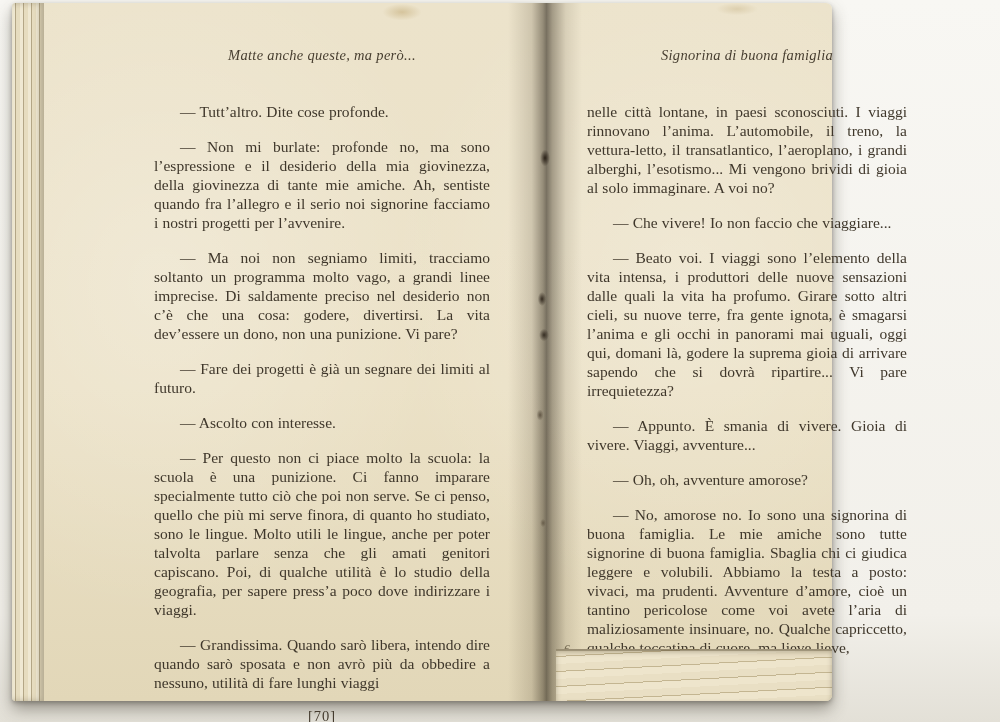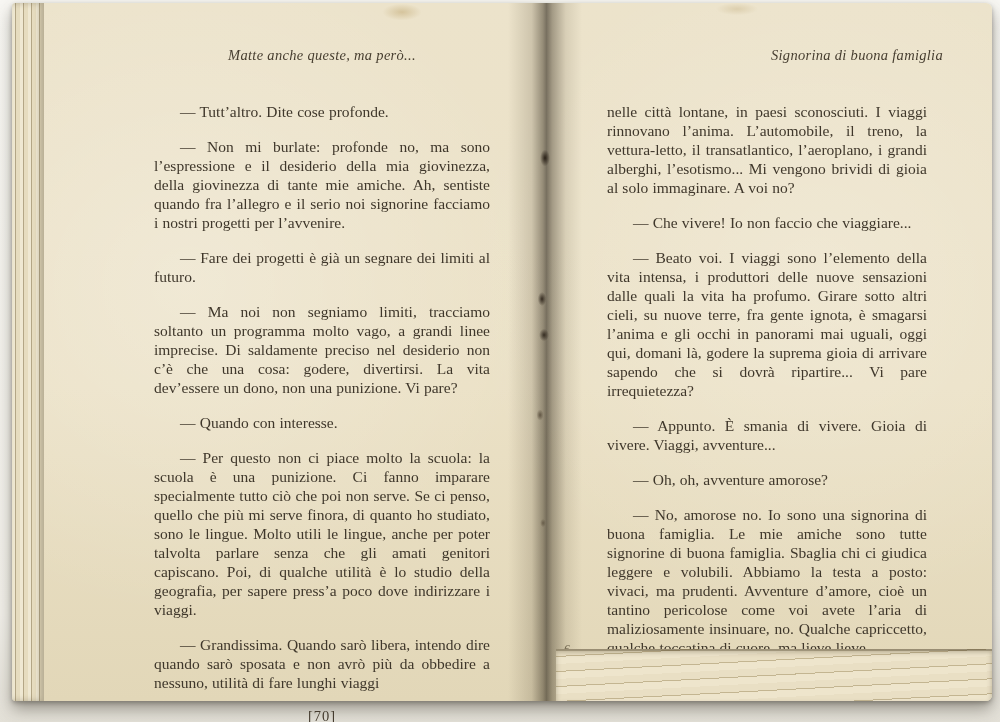--- a/index.html
+++ b/index.html
@@ -13,21 +13,21 @@
   body{
     font-family:"Liberation Serif","DejaVu Serif",serif;
     background:#f5f4ef;
   }
   .scene{
     position:relative;width:1000px;height:722px;
     background:linear-gradient(180deg,#f8f7f3 0%,#f2f0ea 85%,#e3e0d7 100%);
     overflow:hidden;
   }
   .book{
-    position:absolute;left:12px;top:3px;width:980px;height:698px;
+    position:absolute;left:12px;top:3px;width:820px;height:698px;
     background:
       radial-gradient(ellipse 60% 80% at 18% 40%, rgba(255,255,255,.25), transparent 60%),
       radial-gradient(ellipse 60% 80% at 82% 40%, rgba(255,255,255,.22), transparent 60%),
       linear-gradient(180deg,#ece3cb 0%,var(--paper) 55%,#e2d7b8 100%);
     box-shadow:0 8px 16px rgba(60,55,45,.45), 0 2px 4px rgba(60,55,45,.35);
     border-radius:4px 6px 6px 4px;
   }
   
   .page-stack-left{
     position:absolute;left:0;top:0;bottom:0;width:32px;
@@ -81,21 +81,21 @@
     position:absolute;left:690px;top:0;width:70px;height:20px;
     background:radial-gradient(ellipse 30px 9px at 50% 30%, rgba(190,168,118,.35), transparent 70%);
   }
 
   .page-col{
     position:absolute;top:0;bottom:0;
     display:flex;flex-direction:column;
     color:var(--ink);
   }
   .page-col.left{left:126px;width:368px;}
-  .page-col.right{left:579px;width:352px;align-items:flex-end;}
+  .page-col.right{left:559px;width:352px;}
 
   .running-head{
     margin-top:44px;
     text-align:center;
     font-style:italic;
     font-size:14.5px;
     letter-spacing:.3px;
     color:#473e30;
   }
   .head-rule{
@@ -135,23 +135,23 @@
     <div class="page-stack-left"></div>
     <div class="stain-left-top"></div>
     <div class="stain-right-top"></div>
 
     <div class="page-col left">
       <div class="running-head">Matte anche queste, ma però...</div>
       <div class="head-rule"></div>
       <div class="body-text">
           <p class="indent">— Tutt’altro. Dite cose profonde.</p>
           <p class="indent">— Non mi burlate: profonde no, ma sono l’espressione e il desiderio della mia giovinezza, della giovinezza di tante mie amiche. Ah, sentiste quando fra l’allegro e il serio noi signorine facciamo i nostri progetti per l’avvenire.</p>
+          <p class="indent">— Ma noi non segniamo limiti, tracciamo soltanto un programma molto vago, a grandi linee imprecise. Di saldamente preciso nel desiderio non c’è che una cosa: godere, divertirsi. La vita dev’essere un dono, non una punizione. Vi pare?</p>
           <p class="indent">— Fare dei progetti è già un segnare dei limiti al futuro.</p>
-          <p class="indent">— Ma noi non segniamo limiti, tracciamo soltanto un programma molto vago, a grandi linee imprecise. Di saldamente preciso nel desiderio non c’è che una cosa: godere, divertirsi. La vita dev’essere un dono, non una punizione. Vi pare?</p>
-          <p class="indent">— Quando con interesse.</p>
+          <p class="indent">— Ascolto con interesse.</p>
           <p class="indent">— Per questo non ci piace molto la scuola: la scuola è una punizione. Ci fanno imparare specialmente tutto ciò che poi non serve. Se ci penso, quello che più mi serve finora, di quanto ho studiato, sono le lingue. Molto utili le lingue, anche per poter talvolta parlare senza che gli amati genitori capiscano. Poi, di qualche utilità è lo studio della geografia, per sapere press’a poco dove indirizzare i viaggi.</p>
           <p class="indent">— Grandissima. Quando sarò libera, intendo dire quando sarò sposata e non avrò più da obbedire a nessuno, utilità di fare lunghi viaggi</p>
         </div>
       <div class="spacer"></div>
       <div class="page-number">[70]</div>
     </div>
 
     <div class="gutter"></div>
     <div class="binding-spots"></div>
 

